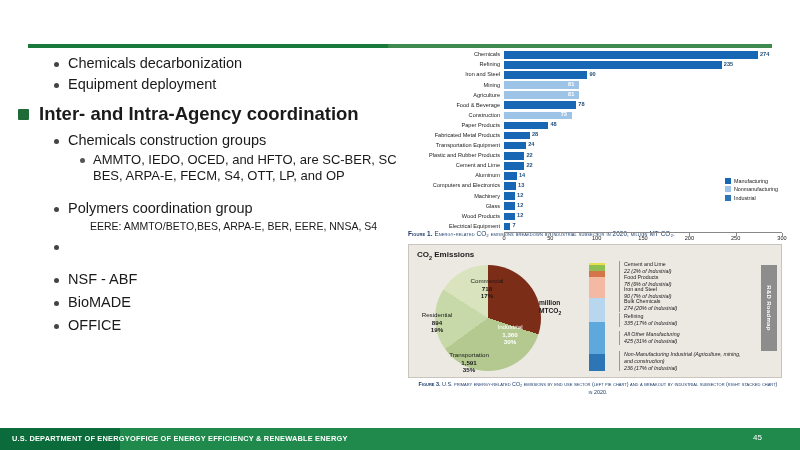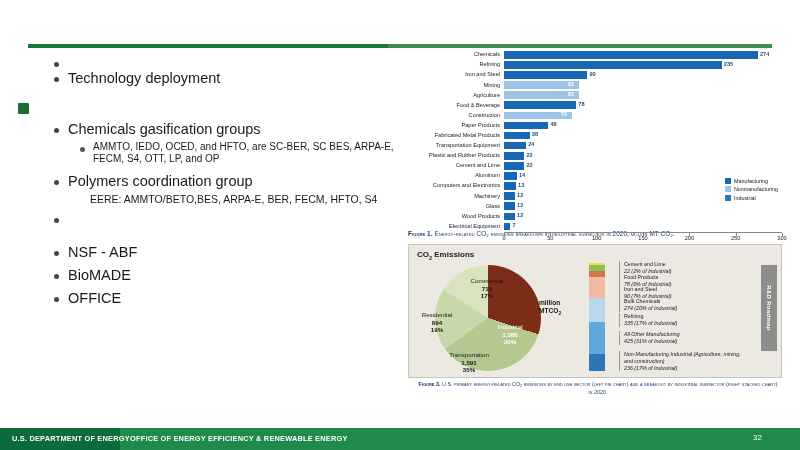--- a/index.html
+++ b/index.html
@@ -26,21 +26,21 @@
   .b2-dot {
     width: 5px; height: 5px; background: #444; border-radius: 50%;
     margin-top: 8px; margin-right: 9px; flex: 0 0 auto;
   }
   .b2-text { font-size: 14.5px; color: #1a1a1a; line-height: 1.3; }
   .bullet-l3 { display: flex; align-items: flex-start; margin: 1px 0 1px 62px; }
   .b3-dash {
     width: 5px; height: 5px; background: #555; border-radius: 50%;
     margin-top: 6px; margin-right: 8px; flex: 0 0 auto;
   }
-  .b3-text { font-size: 10px; color: #1a1a1a; line-height: 1.28; }
+  .b3-text { font-size: 13px; color: #1a1a1a; line-height: 1.28; }
   .sub-note { font-size: 10.5px; color: #1a1a1a; margin: 1px 0 4px 72px; line-height: 1.25; }
 
   
   .right { position: absolute; left: 408px; top: 50px; width: 380px; }
 
   
   .barchart { position: relative; width: 374px; height: 178px; }
   .bar-row { display: flex; align-items: center; height: 10.1px; }
   .bar-label {
     width: 96px; text-align: right; padding-right: 4px;
@@ -142,44 +142,46 @@
 <body>
 
 <div class="top-rule"></div>
 <div class="top-rule2"></div>
 
 <div class="left">
 
 
   <div class="bullet-l2">
     <div class="b2-dot"></div>
+    <div class="b2-text">Chemicals decarbonization</div>
   </div>
   <div class="bullet-l2">
     <div class="b2-dot"></div>
-    <div class="b2-text">Technology deployment</div>
+    <div class="b2-text">Equipment deployment</div>
   </div>
 
   <div class="bullet-l1" style="margin-top:8px;">
     <div class="b1-dot"></div>
+    <div class="b1-text">Inter- and Intra-Agency coordination</div>
   </div>
 
   <div class="bullet-l2">
     <div class="b2-dot"></div>
-    <div class="b2-text">Chemicals gasification groups</div>
+    <div class="b2-text">Chemicals construction groups</div>
   </div>
   <div class="bullet-l3">
     <div class="b3-dash"></div>
     <div class="b3-text">AMMTO, IEDO, OCED, and HFTO, are SC-BER, SC BES, ARPA-E, FECM, S4, OTT, LP, and OP</div>
   </div>
 
-  <div class="bullet-l2" style="margin-top:6px;">
+  <div class="bullet-l2" style="margin-top:14px;">
     <div class="b2-dot"></div>
     <div class="b2-text">Polymers coordination group</div>
   </div>
-  <div class="sub-note">EERE: AMMTO/BETO,BES, ARPA-E, BER, FECM, HFTO, S4</div>
+  <div class="sub-note">EERE: AMMTO/BETO,BES, ARPA-E, BER, EERE, NNSA, S4</div>
 
   <div class="bullet-l2" style="margin-top:4px;">
     <div class="b2-dot"></div>
   </div>
   <div class="bullet-l2" style="margin-top:20px;">
     <div class="b2-dot"></div>
     <div class="b2-text">NSF - ABF</div>
   </div>
   <div class="bullet-l2" style="margin-top:4px;">
     <div class="b2-dot"></div>
@@ -436,14 +438,14 @@
     <b>Figure 3.</b>
     <span>U.S. primary energy-related CO₂ emissions by end use sector (left pie chart) and a breakout by industrial subsector (right stacked chart) in 2020.</span>
   </div>
 </div>
 
 <div class="footer">
   <div class="f-green2"></div>
   <div class="f-green"></div>
   <div class="f-t1">U.S. DEPARTMENT OF ENERGY</div>
   <div class="f-t2">OFFICE OF ENERGY EFFICIENCY &amp; RENEWABLE ENERGY</div>
-  <div class="f-page">32</div>
+  <div class="f-page">45</div>
 </div>
 
 </body></html>

